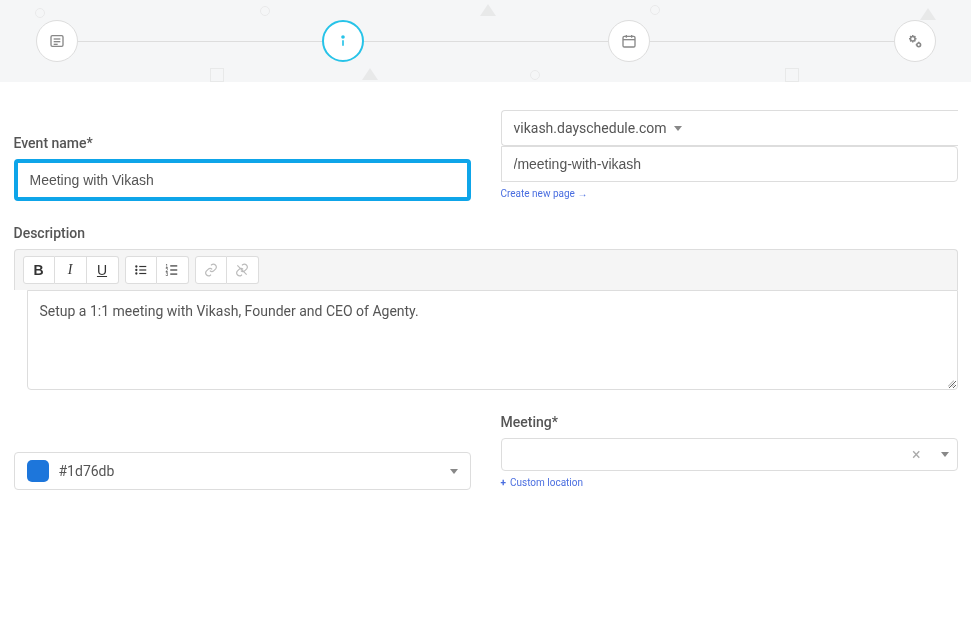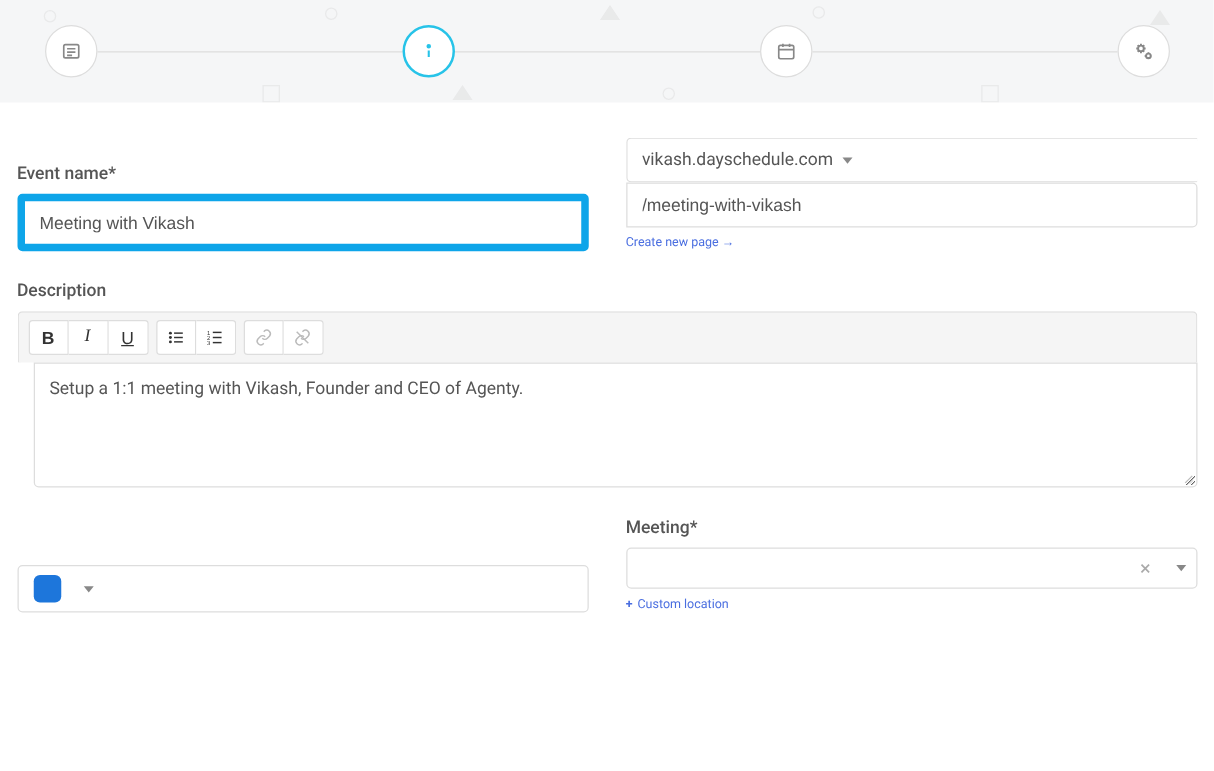--- a/index.html
+++ b/index.html
@@ -67,21 +67,21 @@
       display: block;
       font-size: 14px;
       color: #555;
       margin-bottom: 8px;
       font-weight: 500;
     }
     
     input[type="text"].text-input {
       width: 100%;
       padding: 9px 12px;
-      border: 6px solid #0ea5e9;
+      border: 4px solid #0ea5e9;
       border-radius: 4px;
       font-size: 14px;
       color: #555;
     }
     
     .link-row { display: flex; gap: 0; flex-direction: column; }
     .domain-select {
       padding: 9px 30px 9px 12px;
       border: 1px solid #ddd;
       border-right: none;
@@ -345,20 +345,21 @@
       <span>Setup a 1:1 meeting with Vikash, Founder and CEO of Agenty.</span>
       <div class="resize-handle"></div>
     </div>
   </div>
 
   <div class="form-row">
     <div class="form-col">
       <div class="form-group">
         <div class="color-select">
           <div class="color-swatch" id="color-swatch" style="background: rgb(29, 118, 219);"></div>
+          <span class="select-text">#1d76db</span>
           <span class="caret-down"></span>
         </div>
       </div>
     </div>
     <div class="form-col">
       <div class="form-group">
         <label class="field-label">Meeting*</label>
         <div class="location-select">
           <span class="loc-clear">×</span>
           <span class="caret-down"></span>

